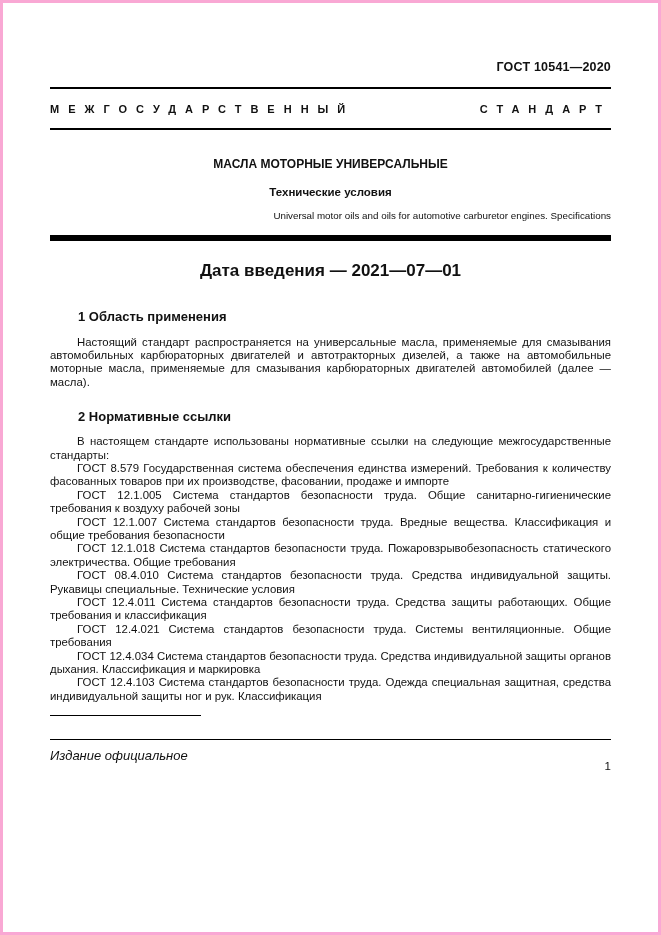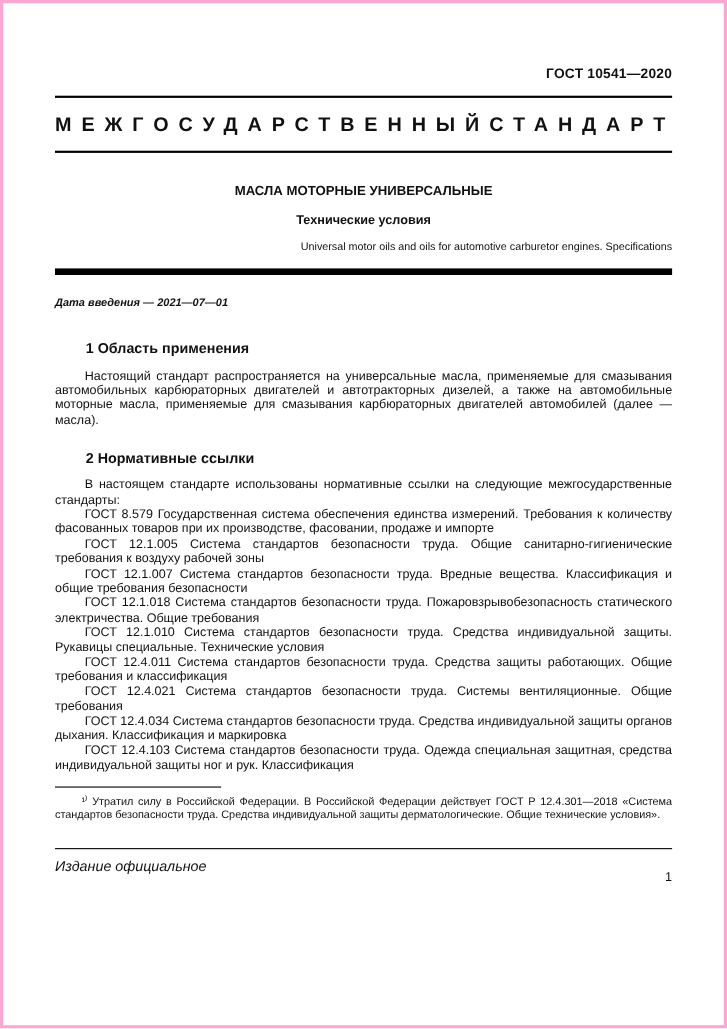--- a/index.html
+++ b/index.html
@@ -18,31 +18,31 @@
     overflow: hidden;
   }
   .content { position: absolute; left: 47px; right: 47px; top: 0; bottom: 0; }
 
   .doc-number { margin-top: 57px; font-size: 12.5px; font-weight: 700; text-align: right; letter-spacing: 0.2px; }
 
   .rule-top { margin-top: 13px; border: none; border-top: 2px solid #000; height: 0; }
   .banner {
     display: flex; justify-content: space-between; align-items: center;
     padding: 6px 0 5px 0;
-    font-size: 18px; font-weight: 700; letter-spacing: 9px; white-space: nowrap;
+    font-size: 11px; font-weight: 700; letter-spacing: 9px; white-space: nowrap;
   }
   .rule-bottom { border: none; border-top: 2px solid #000; height: 0; }
 
   .title { margin-top: 27px; text-align: center; font-weight: 700; font-size: 12px; line-height: 15px; }
   .subtitle { margin-top: 14px; text-align: center; font-weight: 700; font-size: 11.5px; }
   .title-en { margin-top: 12px; text-align: right; font-size: 9.8px; }
 
   .thick-bar { margin-top: 14px; height: 5.5px; background: #000; }
 
-  .date-line { margin-top: 20px; text-align: left; font-weight: 700; font-size: 10px; font-style: italic; }
+  .date-line { margin-top: 20px; text-align: center; font-weight: 700; font-size: 17px; }
 
   .sec-heading { margin: 0; margin-top: 28px; font-size: 13px; font-weight: 700; padding-left: 28px; }
   .sec-heading.second { margin-top: 20px; }
 
   .body-p {
     margin: 0; margin-top: 12px;
     font-size: 11.4px; line-height: 13.4px;
     text-align: justify; text-indent: 27px;
   }
   .intro-p { margin-top: 11px; }
@@ -92,28 +92,27 @@
     <h2 class="sec-heading">1  Область применения</h2>
     <p class="body-p">Настоящий стандарт распространяется на универсальные масла, применяемые для смазывания автомобильных карбюраторных двигателей и автотракторных дизелей, а также на автомобильные моторные масла, применяемые для смазывания карбюраторных двигателей автомобилей (далее — масла).</p>
 
     <h2 class="sec-heading second">2  Нормативные ссылки</h2>
     <p class="body-p intro-p">В настоящем стандарте использованы нормативные ссылки на следующие межгосударственные стандарты:</p>
 
     <p class="ref">ГОСТ 8.579  Государственная система обеспечения единства измерений. Требования к количеству фасованных товаров при их производстве, фасовании, продаже и импорте</p>
     <p class="ref">ГОСТ 12.1.005  Система стандартов безопасности труда. Общие санитарно-гигиенические требования к воздуху рабочей зоны</p>
     <p class="ref">ГОСТ 12.1.007  Система стандартов безопасности труда. Вредные вещества. Классификация и общие требования безопасности</p>
     <p class="ref">ГОСТ 12.1.018  Система стандартов безопасности труда. Пожаровзрывобезопасность статического электричества. Общие требования</p>
-    <p class="ref">ГОСТ 12.1.010  Система стандартов безопасности труда. Средства индивидуальной защиты. Рукавицы специальные. Технические условия</p>
+    <p class="ref">ГОСТ 08.4.010  Система стандартов безопасности труда. Средства индивидуальной защиты. Рукавицы специальные. Технические условия</p>
     <p class="ref">ГОСТ 12.4.011  Система стандартов безопасности труда. Средства защиты работающих. Общие требования и классификация</p>
     <p class="ref">ГОСТ 12.4.021  Система стандартов безопасности труда. Системы вентиляционные. Общие требования</p>
     <p class="ref">ГОСТ 12.4.034  Система стандартов безопасности труда. Средства индивидуальной защиты органов дыхания. Классификация и маркировка</p>
     <p class="ref">ГОСТ 12.4.103  Система стандартов безопасности труда. Одежда специальная защитная, средства индивидуальной защиты ног и рук. Классификация</p>
 
     <hr class="footnote-sep">
-    <p class="footnote">¹⁾ Утратил силу в Российской Федерации. В Российской Федерации действует ГОСТ Р 12.4.301—2018 «Система стандартов безопасности труда. Средства индивидуальной защиты дерматологические. Общие технические условия».</p>
 
     <hr class="footer-rule">
     <div class="footer-row">
       <span class="edition">Издание официальное</span>
       <span class="page-num">1</span>
     </div>
 
   </div>
 </div>
 

